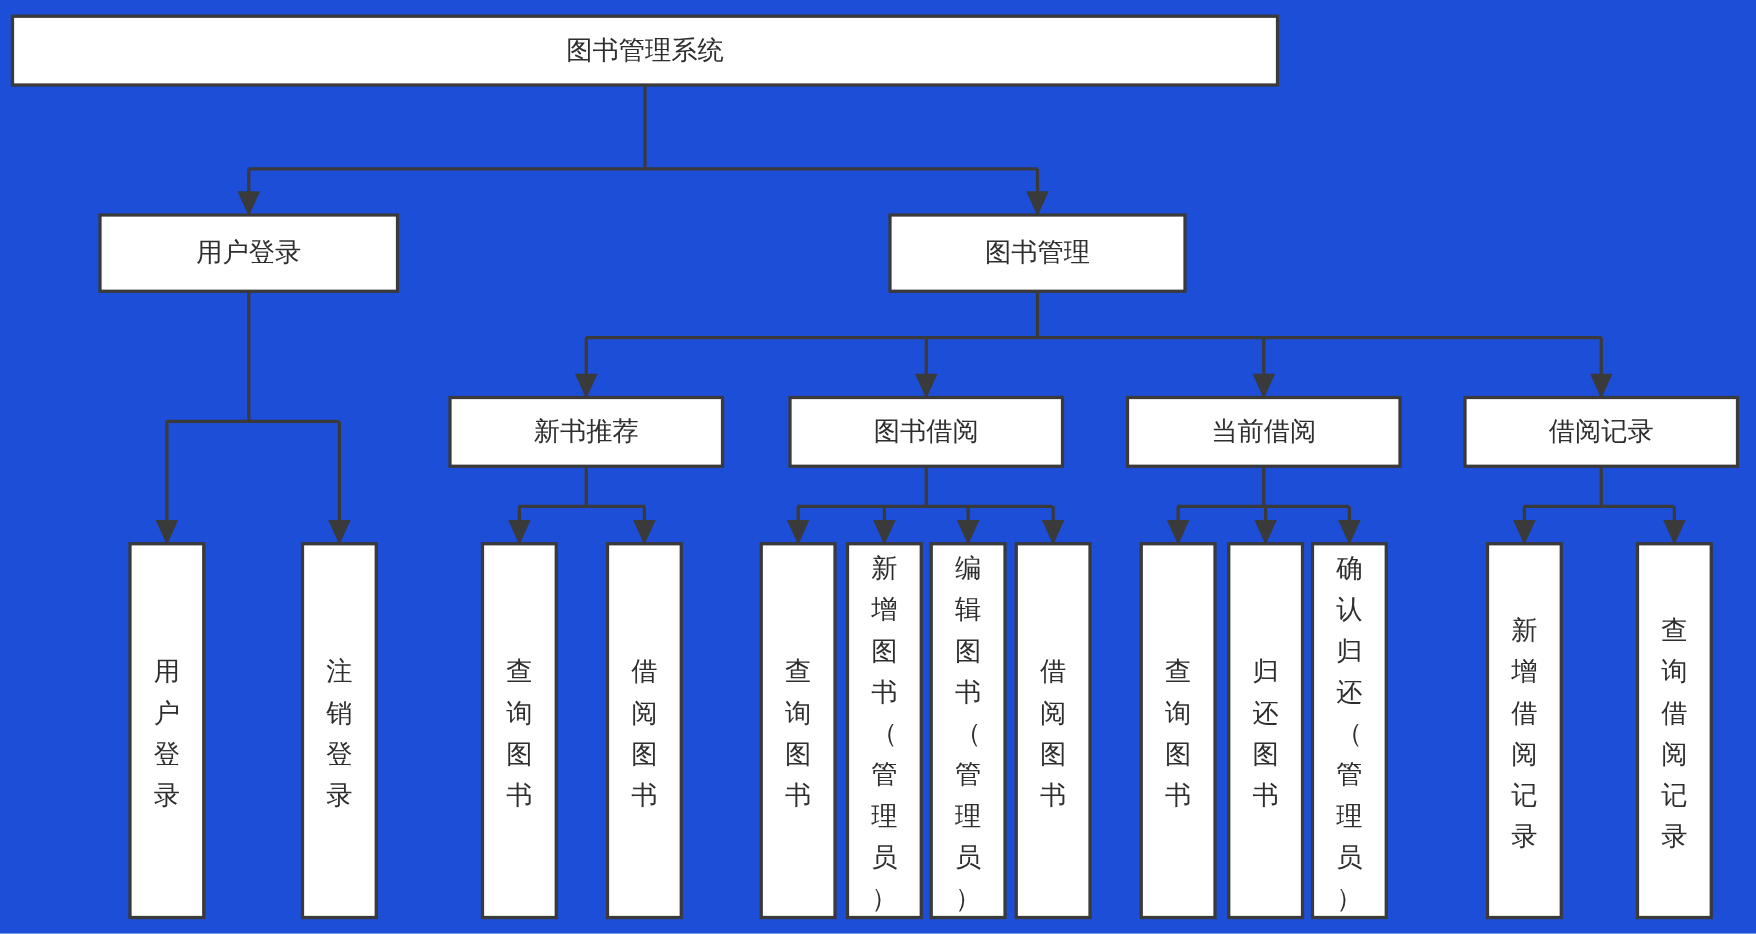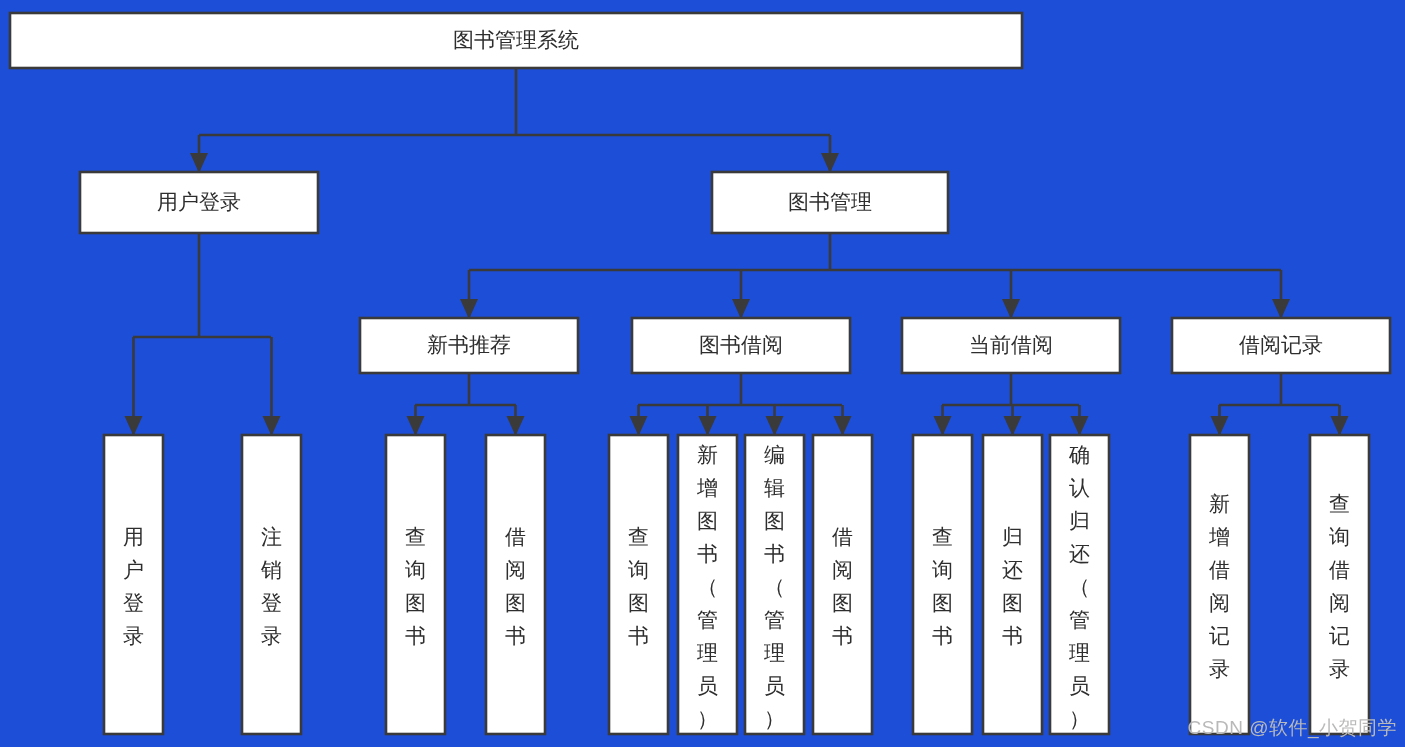--- a/index.html
+++ b/index.html
@@ -201,14 +201,13 @@
         <g>
           <rect x="1190" y="435" width="59" height="299" class="node-box"></rect>
           <text x="1219.5" y="0" class="node-label-vertical"><tspan x="1219.5" y="511.24">新</tspan><tspan x="1219.5" y="544.24">增</tspan><tspan x="1219.5" y="577.24">借</tspan><tspan x="1219.5" y="610.24">阅</tspan><tspan x="1219.5" y="643.24">记</tspan><tspan x="1219.5" y="676.24">录</tspan></text>
         </g>
         <g>
           <rect x="1310" y="435" width="59" height="299" class="node-box"></rect>
           <text x="1339.5" y="0" class="node-label-vertical"><tspan x="1339.5" y="511.24">查</tspan><tspan x="1339.5" y="544.24">询</tspan><tspan x="1339.5" y="577.24">借</tspan><tspan x="1339.5" y="610.24">阅</tspan><tspan x="1339.5" y="643.24">记</tspan><tspan x="1339.5" y="676.24">录</tspan></text>
         </g>
       </g>
   </svg>
-  <div class="watermark-text">CSDN @软件_小贺同学</div>
 </div>
 
 </body></html>

